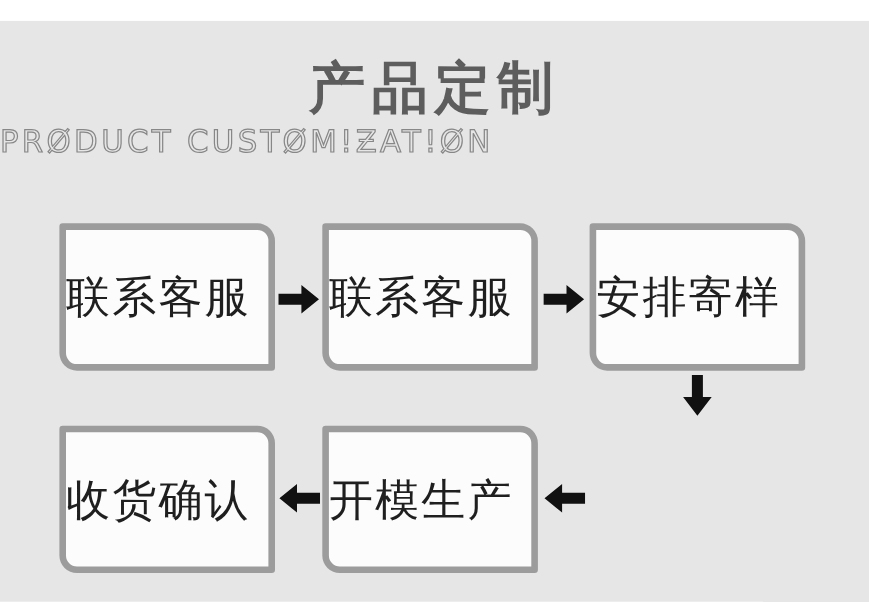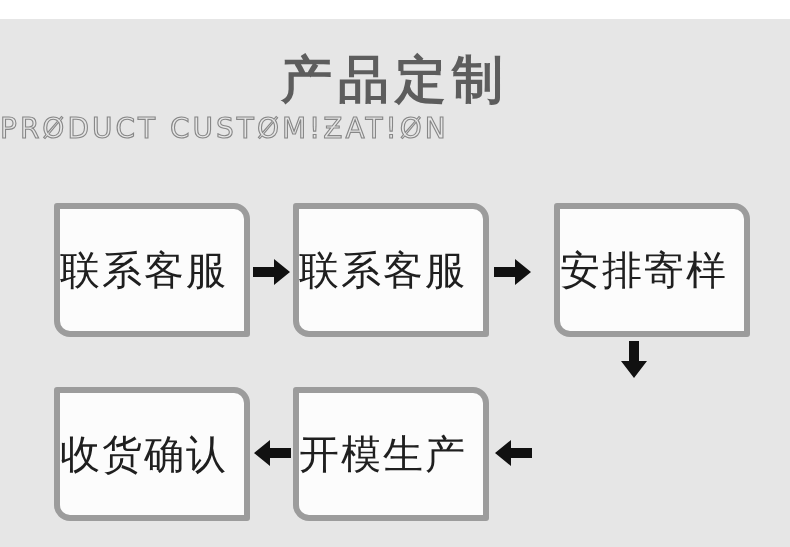--- a/index.html
+++ b/index.html
@@ -45,21 +45,21 @@
   }
   .box .label{
     font-family:"Liberation Serif","DejaVu Serif",serif;
     font-size:40px;
     letter-spacing:2px;
     color:#1f1f1f;
     white-space:nowrap;
   }
   .r1c1{left:54px;top:184px;}
   .r1c2{left:293px;top:184px;}
-  .r1c3{left:536px;top:184px;margin-left:18px;}
+  .r1c3{left:536px;top:184px;}
   .r2c1{left:54px;top:368px;}
   .r2c2{left:293px;top:368px;}
   .r2c3{left:536px;top:368px;}
   .arrow{position:absolute;line-height:0;}
   .arrow svg{display:block;}
   .ar1{left:253px;top:238px;}
   .ar2{left:494px;top:238px;}
   .ad1{left:619px;top:322px;}
   .al1{left:494px;top:419px;}
   .al2{left:253px;top:419px;}

